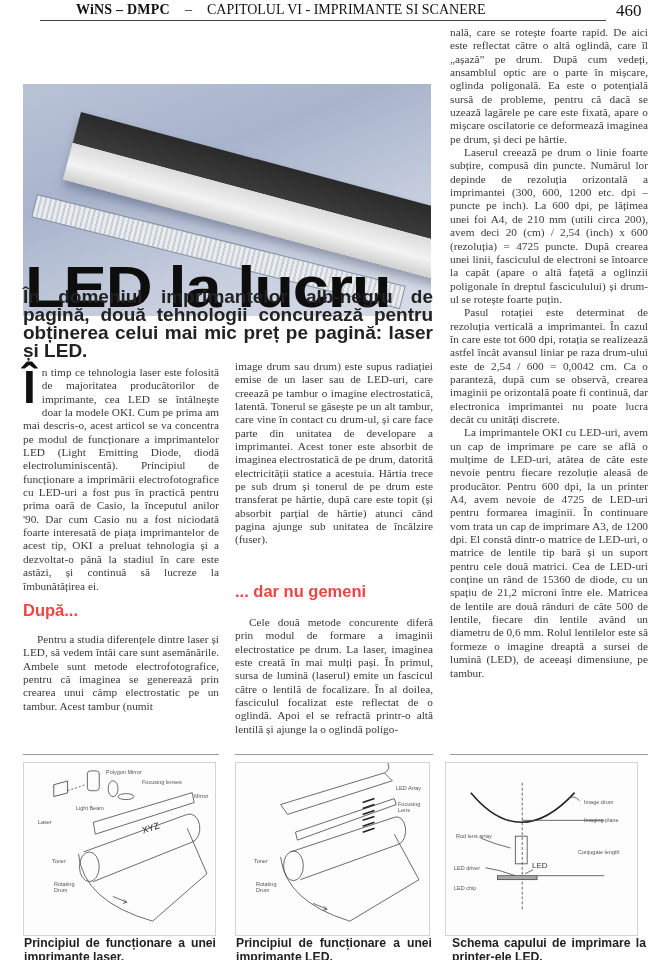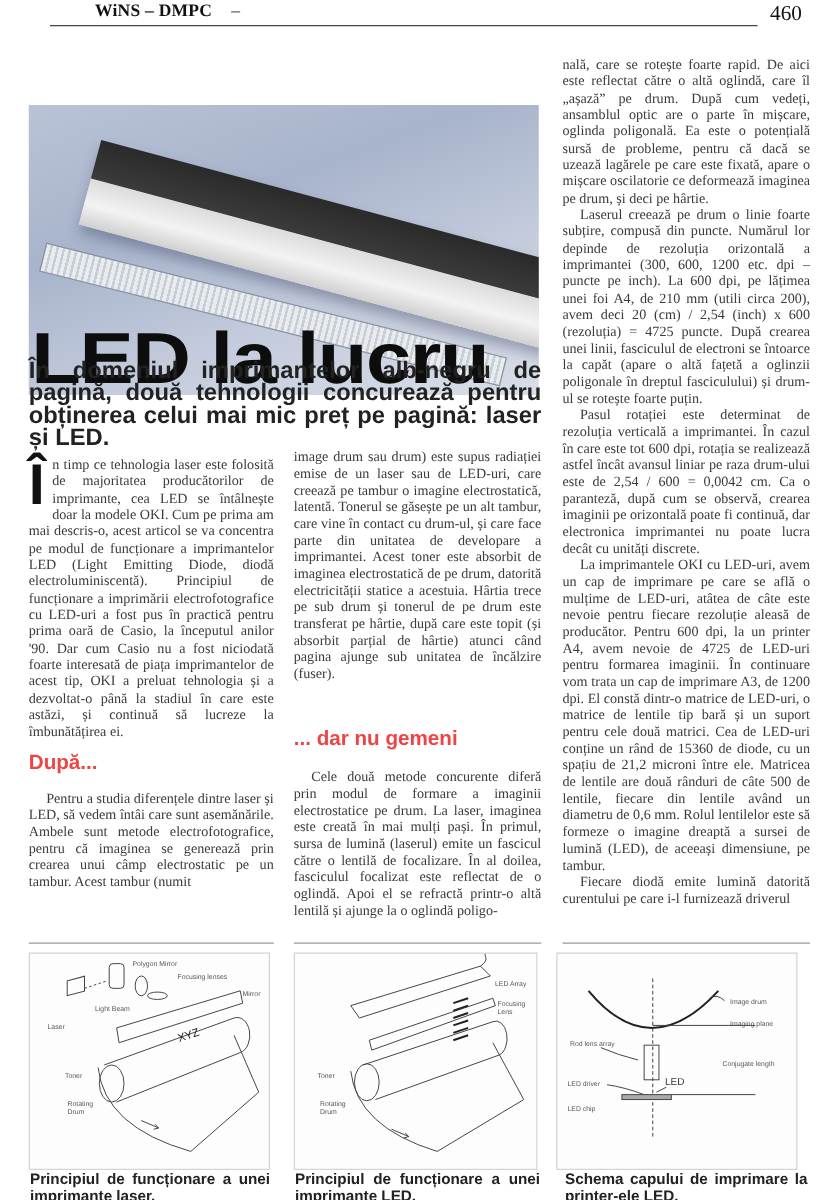--- a/index.html
+++ b/index.html
@@ -34,21 +34,21 @@
           font-weight: bold; font-size: 19px; line-height: 18px; color: #222; text-align: justify; }
 
   
   .col { position: absolute; font-size: 11.3px; line-height: 13.35px; text-align: justify; color: #3a3a3a; hyphens: manual; }
   .col p { text-indent: 14px; }
   .col p.noind { text-indent: 0; }
   .col1a { left: 23px; top: 366px; width: 196px; }
   .col1b { left: 23px; top: 633px; width: 196px; }
   .col2a { left: 235px; top: 360px; width: 198px; }
   .col2b { left: 235px; top: 616px; width: 198px; }
-  .col3  { left: 450px; top: 46px; width: 198px; }
+  .col3  { left: 450px; top: 26px; width: 198px; }
 
   .dropcap { float: left; font-family: "Liberation Sans", sans-serif; font-weight: 900; font-size: 46px;
              line-height: 38px; height: 40px; margin: 2px 6px 0 0; color: #111; }
   .subhead { position: absolute; font-family: "Liberation Sans", sans-serif; font-weight: 900; font-size: 16.5px; color: #ef4444; }
   .sub1 { left: 23px; top: 601px; }
   .sub2 { left: 235px; top: 582px; }
 
   .divider { position: absolute; height: 1px; background: #9a9a9a; }
 
   
@@ -63,20 +63,21 @@
   .cap1 { left: 24px; width: 192px; }
   .cap2 { left: 236px; width: 196px; }
   .cap3 { left: 452px; width: 194px; }
 </style>
 </head>
 <body>
 
 <div class="header">
   <span class="h-left">WiNS – DMPC</span>
   <span class="h-dash">–</span>
+  <span class="h-chapter">CAPITOLUL VI - IMPRIMANTE SI SCANERE</span>
   <span class="h-page">460</span>
   <div class="rule"></div>
 </div>
 
 <div class="hero">
   <div class="bar-body"></div>
   <div class="bar-led"></div>
   <div class="title">LED la lucru</div>
 </div>
 
@@ -98,21 +99,20 @@
 <div class="subhead sub2">... dar nu gemeni</div>
 <div class="col col2b">
   <p>Cele două metode concurente diferă prin modul de formare a imaginii electrostatice pe drum. La laser, imaginea este creată în mai mulți pași. În primul, sursa de lumină (laserul) emite un fascicul către o lentilă de focalizare. În al doilea, fasciculul focalizat este reflectat de o oglindă. Apoi el se refractă printr-o altă lentilă și ajunge la o oglindă poligo-</p>
 </div>
 
 <div class="col col3">
   <p class="noind">nală, care se rotește foarte rapid. De aici este reflectat către o altă oglindă, care îl „așază” pe drum. După cum vedeți, ansamblul optic are o parte în mișcare, oglinda poligonală. Ea este o potențială sursă de probleme, pentru că dacă se uzează lagărele pe care este fixată, apare o mișcare oscilatorie ce deformează imaginea pe drum, și deci pe hârtie.</p>
   <p>Laserul creează pe drum o linie foarte subțire, compusă din puncte. Numărul lor depinde de rezoluția orizontală a imprimantei (300, 600, 1200 etc. dpi – puncte pe inch). La 600 dpi, pe lățimea unei foi A4, de 210 mm (utili circa 200), avem deci 20 (cm) / 2,54 (inch) x 600 (rezoluția) = 4725 puncte. După crearea unei linii, fasciculul de electroni se întoarce la capăt (apare o altă fațetă a oglinzii poligonale în dreptul fasciculului) și drum-ul se rotește foarte puțin.</p>
   <p>Pasul rotației este determinat de rezoluția verticală a imprimantei. În cazul în care este tot 600 dpi, rotația se realizează astfel încât avansul liniar pe raza drum-ului este de 2,54 / 600 = 0,0042 cm. Ca o paranteză, după cum se observă, crearea imaginii pe orizontală poate fi continuă, dar electronica imprimantei nu poate lucra decât cu unități discrete.</p>
   <p>La imprimantele OKI cu LED-uri, avem un cap de imprimare pe care se află o mulțime de LED-uri, atâtea de câte este nevoie pentru fiecare rezoluție aleasă de producător. Pentru 600 dpi, la un printer A4, avem nevoie de 4725 de LED-uri pentru formarea imaginii. În continuare vom trata un cap de imprimare A3, de 1200 dpi. El constă dintr-o matrice de LED-uri, o matrice de lentile tip bară și un suport pentru cele două matrici. Cea de LED-uri conține un rând de 15360 de diode, cu un spațiu de 21,2 microni între ele. Matricea de lentile are două rânduri de câte 500 de lentile, fiecare din lentile având un diametru de 0,6 mm. Rolul lentilelor este să formeze o imagine dreaptă a sursei de lumină (LED), de aceeași dimensiune, pe tambur.</p>
-  <p>Fiecare diodă emite lumină datorită curentului pe care i-l furnizează driverul</p>
 </div>
 
 <div class="divider" style="left:23px;top:754px;width:196px;"></div>
 <div class="divider" style="left:235px;top:754px;width:198px;"></div>
 <div class="divider" style="left:450px;top:754px;width:198px;"></div>
 
 <div class="figure fig1">
   <svg viewBox="0 0 193 174" fill="none" stroke="#444" stroke-width="0.8">
     <rect x="30" y="30" width="14" height="12" transform="skewY(-15)"></rect>
     <line x1="44" y1="28" x2="62" y2="22" stroke-dasharray="2 2"></line>

